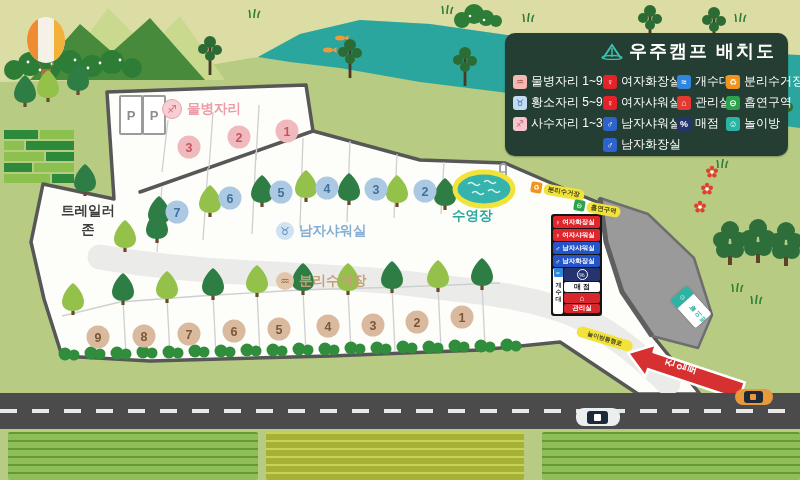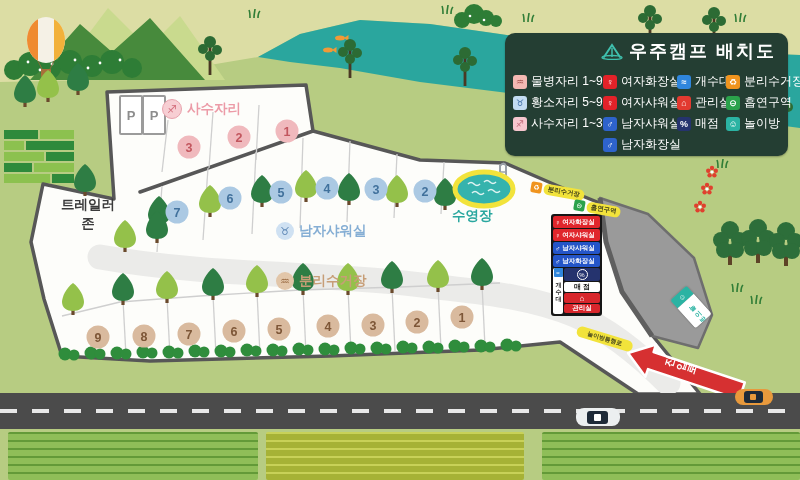--- a/index.html
+++ b/index.html
@@ -23,21 +23,21 @@
   .ic-re{background:#f0941e;color:#fff}.ic-sm{background:#2ba24b;color:#fff}
   .ic-pl{background:#2bb3a3;color:#fff}
   
   .zlabel{position:absolute;display:flex;align-items:center;gap:5px;font-weight:bold;font-size:13.5px;}
   .zicon{width:18px;height:18px;border-radius:50%;display:flex;align-items:center;
          justify-content:center;font-size:11px;font-weight:bold;flex:0 0 18px;}
   .z-sg{color:#ec9ba7}.z-sg .zicon{background:#f7ced3;color:#d4707e;border:1px solid #e8a3ad}
   .z-ta{color:#85aed4}.z-ta .zicon{background:#cfe1f2;color:#5b86b4}
   .z-aq{color:#c79e77}.z-aq .zicon{background:#e2c6a9;color:#9a6b43}
   .pool-label{position:absolute;left:452px;top:207px;font-weight:bold;font-size:13.5px;color:#2aa79f;}
-  .trailer{position:absolute;left:48px;top:196px;width:80px;text-align:center;font-weight:bold;
+  .trailer{position:absolute;left:48px;top:202px;width:80px;text-align:center;font-weight:bold;
            font-size:13.5px;color:#3b3b3b;white-space:pre-line;line-height:1.4;}
   .pbox{position:absolute;width:20px;height:36px;background:#fff;border:2px solid #9b9b9b;
         border-radius:2px;color:#8d8d8d;font-weight:bold;font-size:13px;display:flex;
         align-items:center;justify-content:center;}
   
   .site{position:absolute;width:23px;height:23px;border-radius:50%;display:flex;align-items:center;
         justify-content:center;font-size:12.5px;font-weight:bold;transform:translate(-50%,-50%);}
   .s-pink{background:#f0b9bd;color:#c2565e}.s-blue{background:#abc9e3;color:#41719c}
   .s-tan{background:#d9ba9e;color:#7d5637}
   
@@ -400,21 +400,21 @@
       <span class="llab">놀이방</span>
         </div>
   </div>
 </div>
 
 <div class="pbox" style="left:119px;top:95px">P</div>
 <div class="pbox" style="left:142px;top:95px">P</div>
 
 <div class="zlabel z-sg" style="left:162px;top:99px">
   <span class="zicon">♐</span>
-  <span>사수자리</span>
+  <span>물병자리</span>
 </div>
 <div class="zlabel z-ta" style="left:276px;top:222px">
   <span class="zicon">♉</span>
   <span>남자샤워실</span>
 </div>
 <div class="zlabel z-aq" style="left:276px;top:272px">
   <span class="zicon">♒</span>
   <span>분리수거장</span>
 </div>
 <div class="pool-label">수영장</div>

